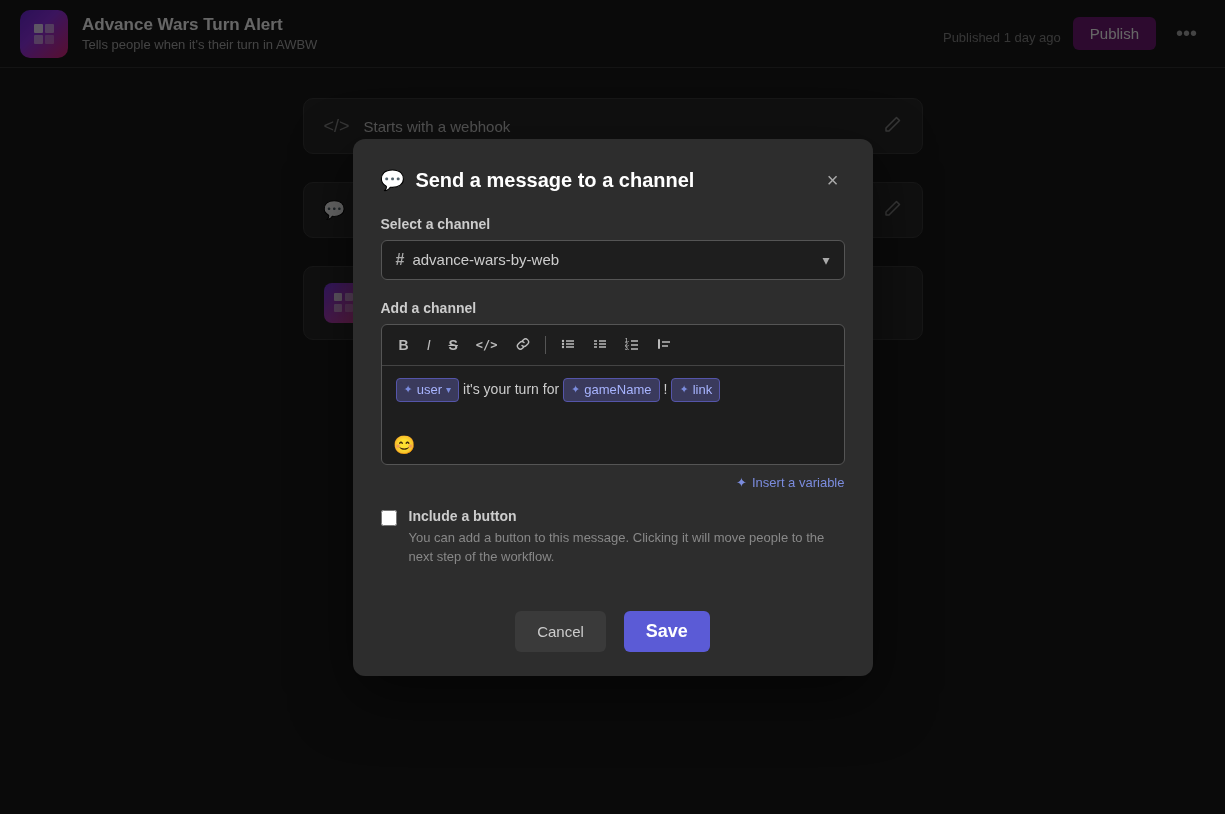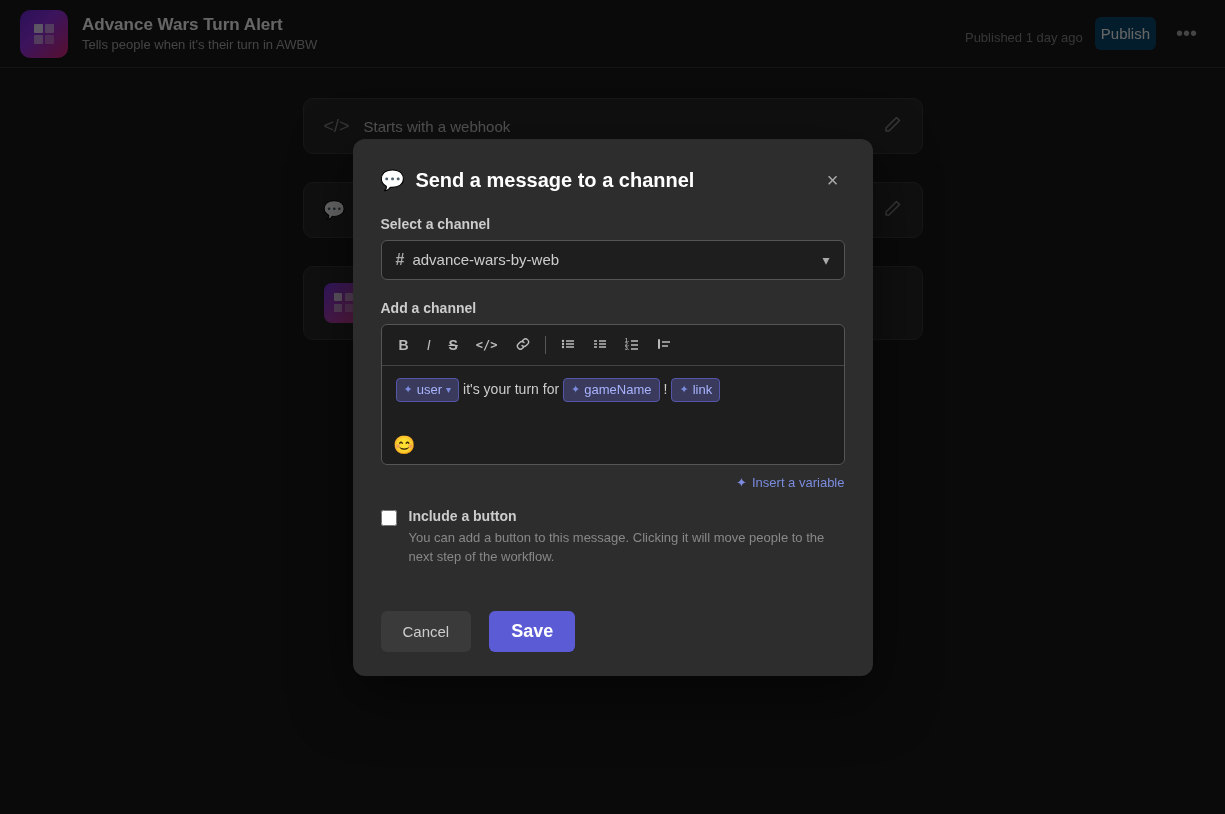--- a/index.html
+++ b/index.html
@@ -57,25 +57,25 @@
       display: flex;
       align-items: center;
       gap: 12px;
     }
     .published-label {
       font-size: 13px;
       color: #888;
       margin-top: 8px;
     }
     .publish-btn {
-      background: #0c4a6e;
+      background: #701a75;
       color: #fff;
       border: none;
       border-radius: 6px;
-      padding: 8px 6px;
+      padding: 8px 17px;
       font-size: 15px;
       font-weight: 500;
       cursor: pointer;
     }
     .more-btn {
       background: transparent;
       border: none;
       color: #aaa;
       font-size: 20px;
       cursor: pointer;
@@ -303,21 +303,21 @@
     }
     .include-description {
       font-size: 13px;
       color: #888;
       line-height: 1.5;
     }
 
     
     .modal-footer {
       display: flex;
-      justify-content: flex-start;
+      justify-content: center;
       gap: 18px;
     }
     .cancel-btn {
       background: #3a3a3a;
       border: none;
       color: #ccc;
       border-radius: 6px;
       padding: 10px 22px;
       font-size: 15px;
       cursor: pointer;

